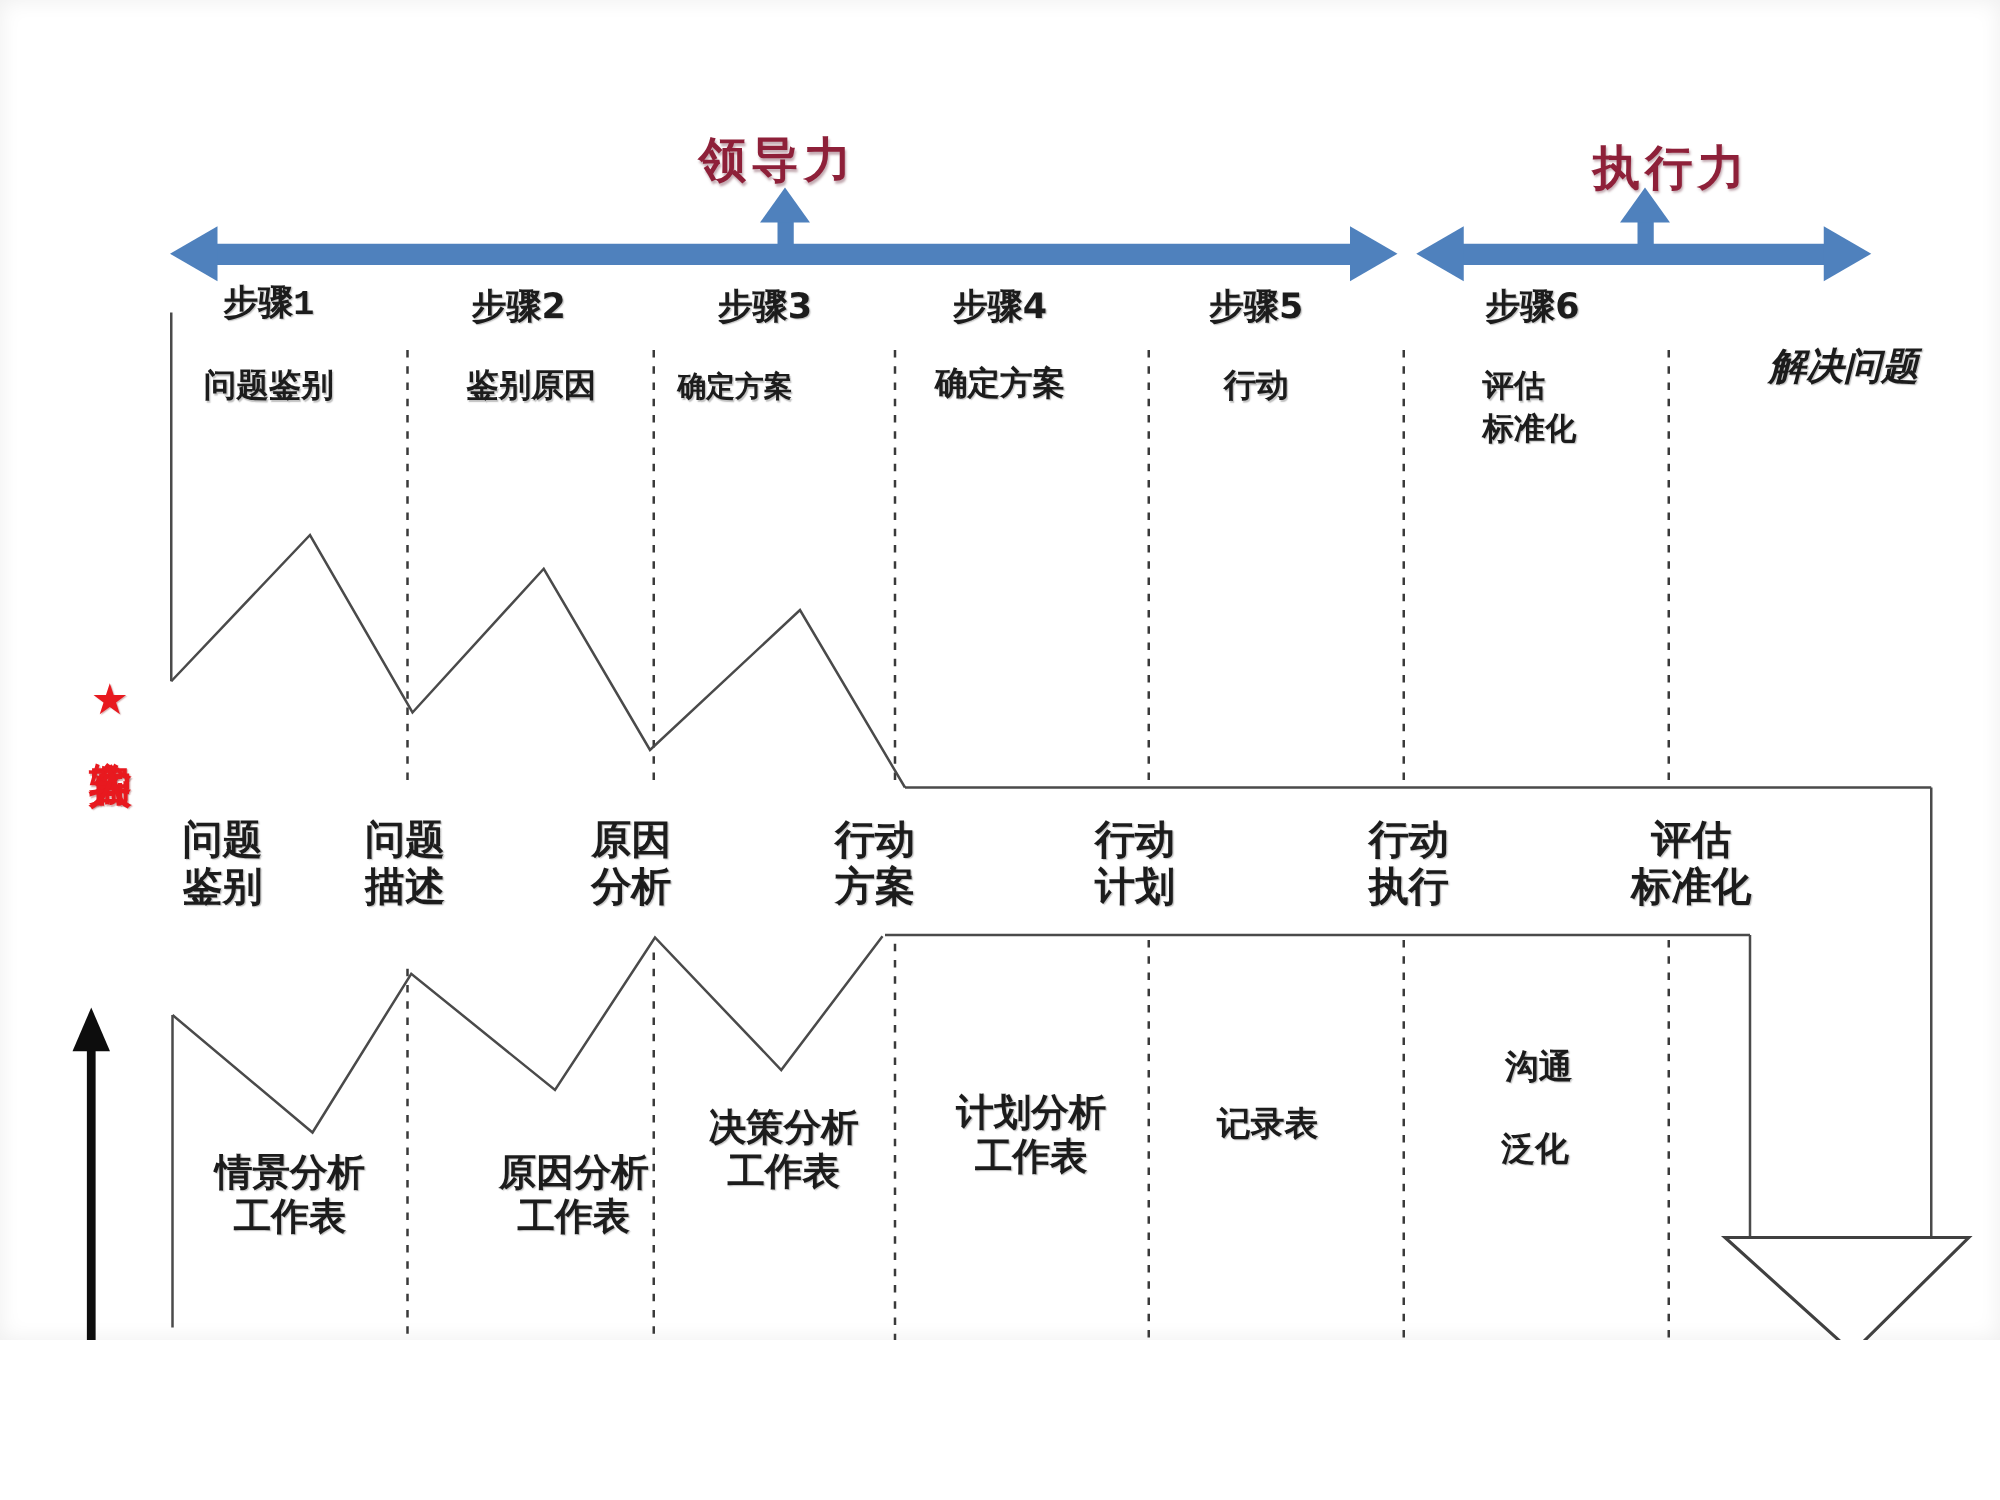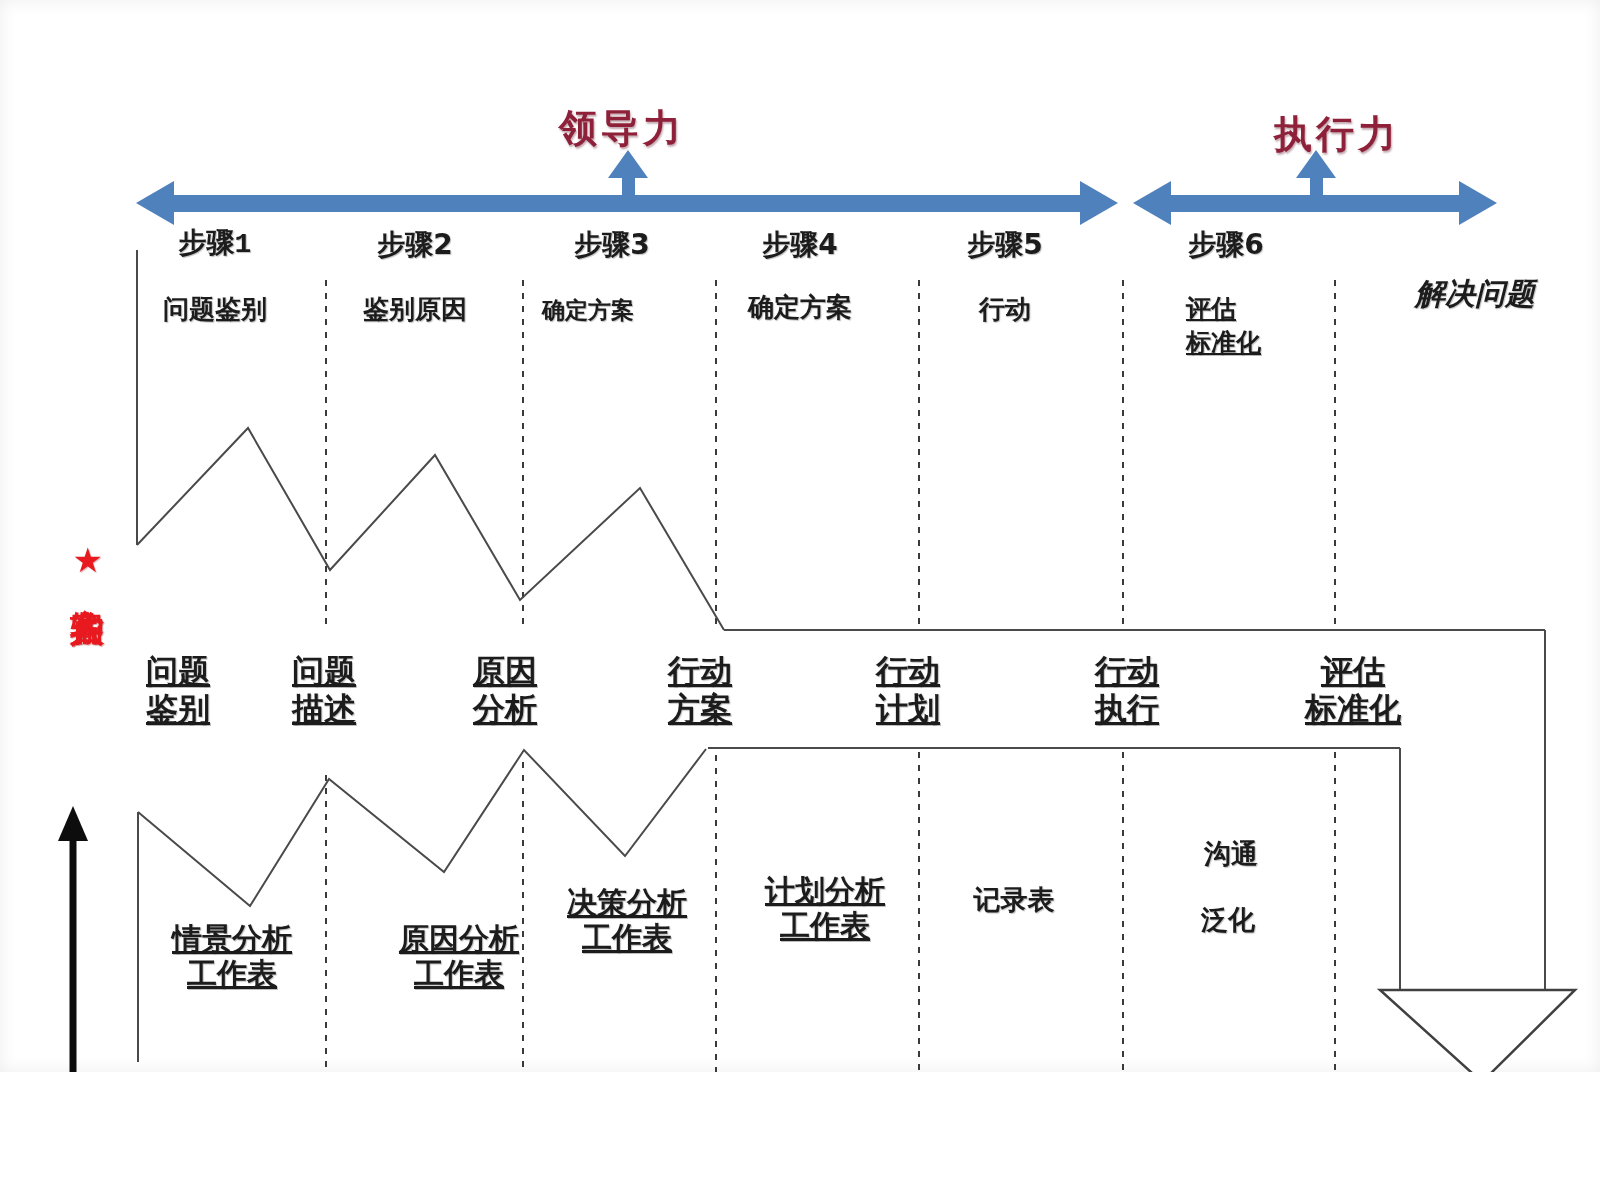--- a/index.html
+++ b/index.html
@@ -7,21 +7,21 @@
     position:relative;width:1600px;height:1072px;background:#ffffff;overflow:hidden;
     font-family:"DejaVu Sans","Liberation Sans",sans-serif;
     box-shadow:inset 0 0 18px rgba(0,0,0,.07);
   }
   .layer{position:absolute;left:0;top:0;width:1600px;height:1200px;}
   .lbl{
     position:absolute;transform:translateX(-50%);text-align:center;
     font-weight:bold;color:#1c1c1c;line-height:1.18;white-space:nowrap;
     text-shadow:1px 1px 1px rgba(0,0,0,.25);
   }
-  .lbl span{display:block;text-decoration:underline;}
+  .lbl span{display:block;}
   .title{font-size:38px;color:#8e2039;letter-spacing:4px;text-shadow:1px 2px 2px rgba(80,10,30,.35);}
   .step{font-size:28px;}
   .sub{font-size:26px;}
   .sub-small{font-size:23px;}
   .sub-left{transform:none;text-align:left;font-size:25px;line-height:1.35;}
   .solve{font-size:30px;}
   .mid{font-size:32px;line-height:1.2;}
   .tool{font-size:30px;line-height:1.15;}
   .tool-single{font-size:27px;}
   .comm{font-size:27px;}
@@ -102,21 +102,21 @@
   <div class="lbl title" style="left:1292px;top:112px;margin-left:45px;">执行力</div>
 
   <div class="lbl step" style="left:215px;top:228px;font-family:Liberation Mono, monospace;">步骤1</div>
   <div class="lbl step" style="left:415px;top:228px;">步骤2</div>
   <div class="lbl step" style="left:612px;top:228px;">步骤3</div>
   <div class="lbl step" style="left:800px;top:228px;">步骤4</div>
   <div class="lbl step" style="left:1005px;top:228px;">步骤5</div>
   <div class="lbl step" style="left:1226px;top:228px;">步骤6</div>
 
   <div class="lbl sub" style="left:215px;top:294px;">问题鉴别</div>
-  <div class="lbl sub" style="left:415px;top:294px;">鉴别原因</div>
+  <div class="lbl sub" style="left:425px;top:294px;">鉴别原因</div>
   <div class="lbl sub-small lbl" style="left:588px;top:297px;">确定方案</div>
   <div class="lbl sub" style="left:800px;top:292px;">确定方案</div>
   <div class="lbl sub" style="left:1005px;top:294px;">行动</div>
   <div class="lbl sub-left" style="left:1186px;top:292px;">
     <span>评估</span>
     <span>标准化</span>
   </div>
   <div class="lbl solve" style="left:1475px;top:276px;font-style:italic;">解决问题</div>
 
   <div class="note-vertical" style="left:87px;top:540px;">★客户输入</div>

